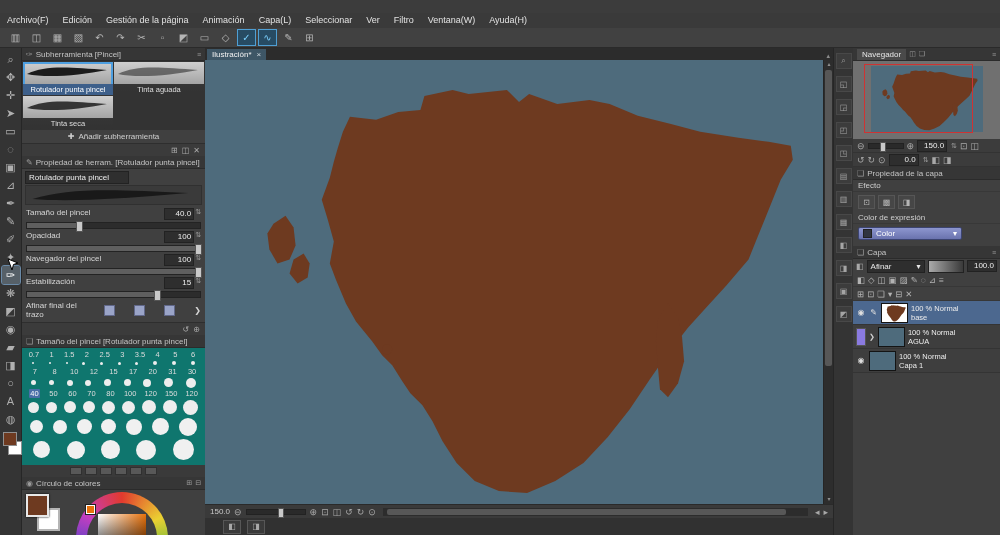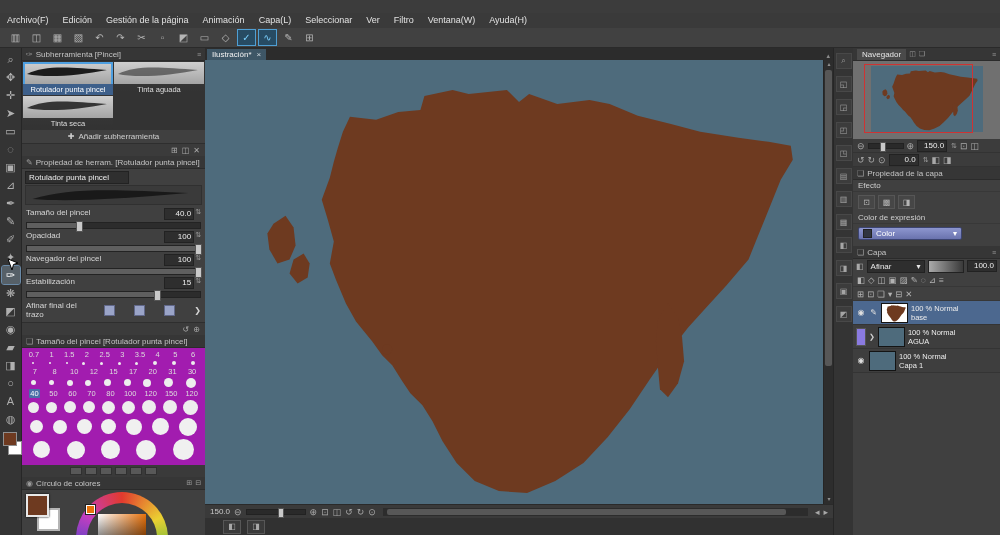--- a/index.html
+++ b/index.html
@@ -58,21 +58,21 @@
   .prow .lab{display:flex;align-items:flex-start;font-size:8px;color:#d6d6d6}
   .prow .lab .ltxt{flex:1;white-space:nowrap;overflow:hidden}
   .val{background:#2e2e2e;border:1px solid #222;padding:0 2px;min-width:24px;text-align:right;
        color:#eee;height:10px;line-height:10px;font-size:8px}
   .spin{font-size:7px;color:#9a9a9a;margin-left:1px}
   .sld{margin-top:2px;height:5px;background:#2c2c2c;border:1px solid #232323;position:relative}
   .sld i{position:absolute;left:0;top:0;bottom:0;background:#5f5f5f}
   .sld b{position:absolute;top:-2px;width:5px;height:9px;background:#c9c9c9;border:1px solid #555;transform:translateX(-3px)}
   #afinar{display:flex;align-items:center;gap:19px;padding:3px 4px;font-size:8px;color:#d6d6d6}
   .chip{width:9px;height:9px;background:#9aa4c8;border:1px solid #61688a;flex:none}
-  #szgrid{background:#a21caf;padding:2px 3px}
+  #szgrid{background:#0f766e;padding:2px 3px}
   .numrow{display:flex;justify-content:space-around;height:9px}
   .numrow span{font-size:7.5px;line-height:9px;text-align:center;min-width:11px;color:#ddd}
   .numrow span.active{background:#4a6fa8;color:#fff;border-radius:1px}
   .dotrow{display:flex;justify-content:space-around;align-items:center;margin:1px 0}
   .dotrow span{background:#ededed;border-radius:50%;flex:none}
   .circrow{display:flex;justify-content:space-around;align-items:center;margin:2px 0}
   .circrow span{background:#f0f0f0;border-radius:50%;flex:none}
   #miniboxes{display:flex;gap:3px;justify-content:center;padding:2px 0;background:#3a3a3a}
   #miniboxes span{width:10px;height:6px;background:#585858;border:1px solid #303030}
   #wheel-area{position:relative;height:86px}

